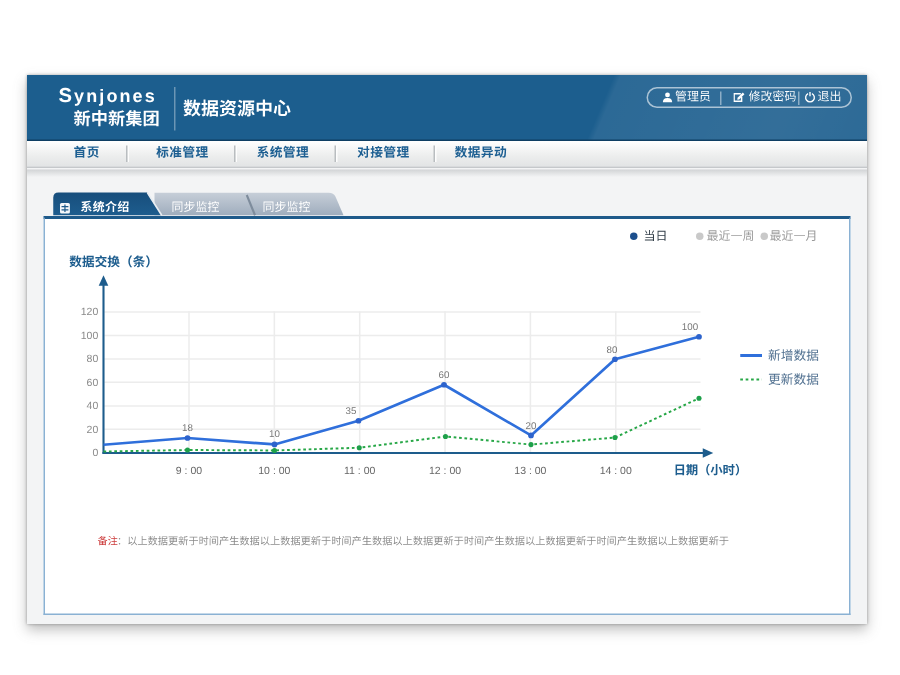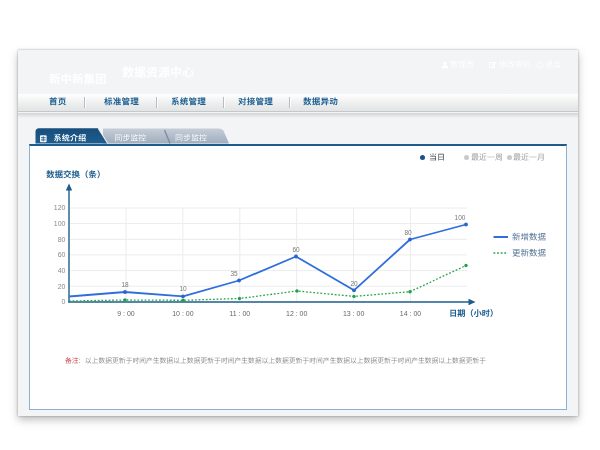--- a/index.html
+++ b/index.html
@@ -9,20 +9,27 @@
 #nav{position:absolute;left:0;top:44px;width:560px;height:18px;background:linear-gradient(#ffffff,#eceded 60%,#e2e4e5);border-bottom:1px solid #c5c8cb}
 #navshadow{position:absolute;left:0;top:63px;width:560px;height:5px;background:linear-gradient(rgba(120,125,130,.28),rgba(120,125,130,0))}
 .navsep{position:absolute;top:47px;width:1px;height:11px;background:#b9bdc0;box-shadow:1px 0 0 #fdfdfd}
 #pill{position:absolute;left:413px;top:7.5px;width:137px;height:14.5px;border:1px solid rgba(255,255,255,.6);border-radius:7.5px;box-sizing:border-box}
 .psep{position:absolute;top:10.5px;width:1px;height:9px;background:rgba(255,255,255,.45)}
 #logodiv{position:absolute;left:97.5px;top:8px;width:1px;height:29px;background:rgba(255,255,255,.35)}
 #panel{position:absolute;left:11px;top:93.5px;width:538px;height:266px;background:#fff;border:1px solid #8ab1d3;border-top:2px solid #1e5a8a}
 #syn{position:absolute;left:21px;top:6px;color:#fff;font-size:13.5px;font-weight:bold;letter-spacing:1.4px}
 </style></head><body>
 <div id="win">
+<div id="hdr">
+<div id="syn">S<span style="font-size:12px">ynjones</span></div>
+<div id="logodiv"></div>
+<div id="pill"></div>
+<div class="psep" style="left:462px"></div>
+<div class="psep" style="left:514px"></div>
+</div>
 <div id="nav"></div>
 <div id="navshadow"></div>
 
 <div class="navsep" style="left:65.5px"></div>
 <div class="navsep" style="left:138px"></div>
 <div class="navsep" style="left:204.5px"></div>
 <div class="navsep" style="left:270.5px"></div>
 <div id="panel"></div>
 </div>
 <div style="position:absolute;left:0;top:0;width:600px;height:450px">

